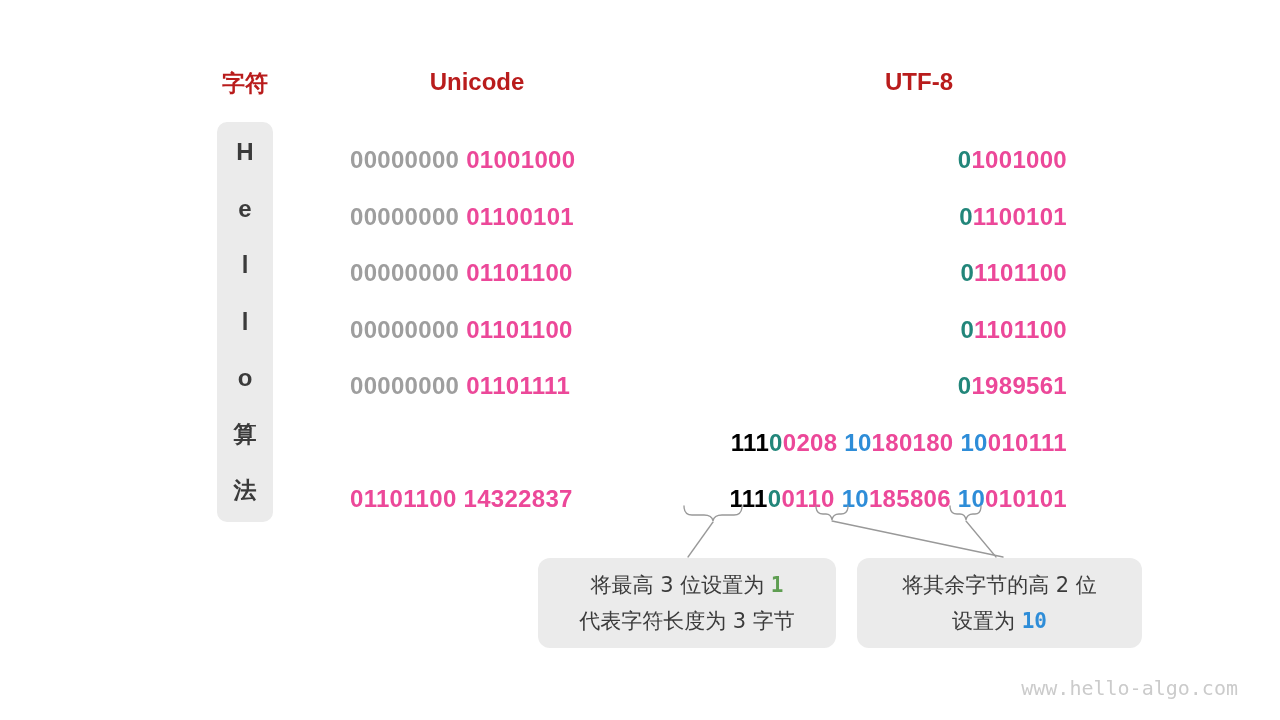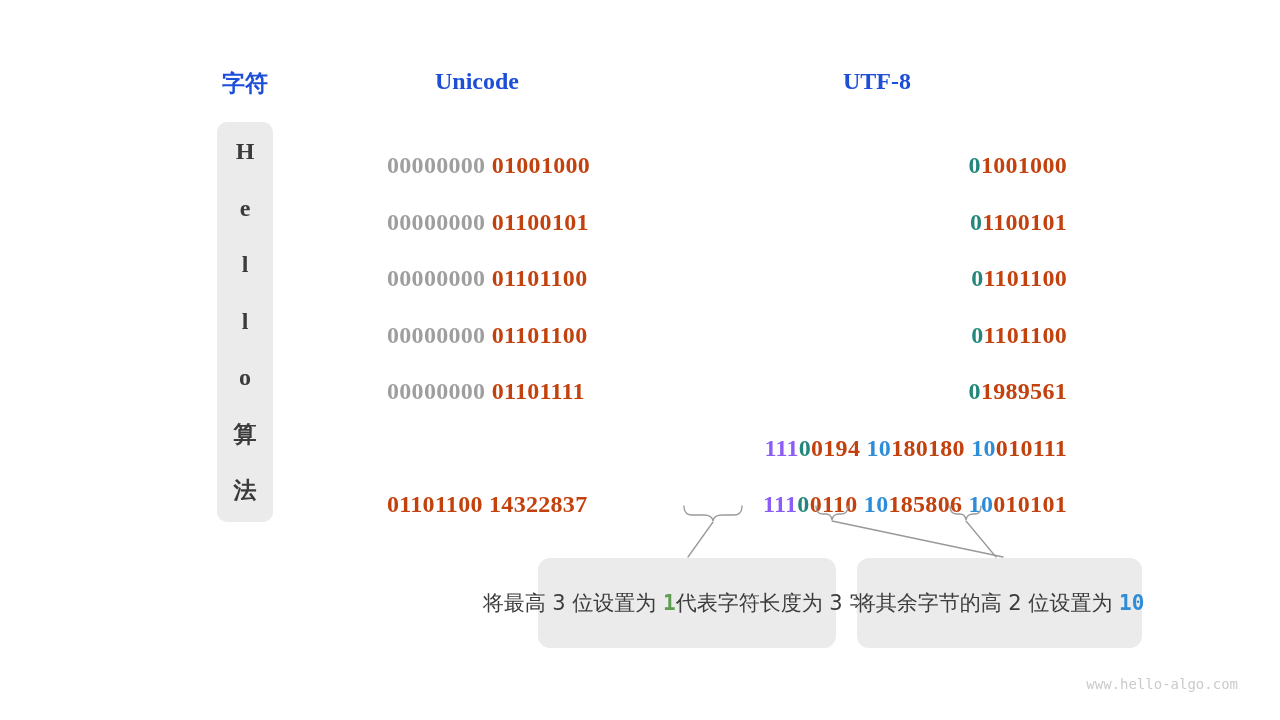--- a/index.html
+++ b/index.html
@@ -1,68 +1,68 @@
 <!DOCTYPE html>
 <html><head>
 <meta charset="utf-8">
 <style>
   html,body{margin:0;padding:0;background:#ffffff;}
   #canvas{
     position:relative;width:1280px;height:720px;overflow:hidden;background:#ffffff;
     font-family:"DejaVu Sans",sans-serif;color:#3b3b3b;
   }
-  .mono{font-family:Liberation Serif, serif;}
+  .mono{font-family:Liberation Sans, sans-serif;}
   
   .col-header{
     position:absolute;top:68px;transform:translateX(-50%);
-    font-weight:bold;font-size:24px;color:#1d4ed8;white-space:pre;
+    font-weight:bold;font-size:24px;color:#b91c1c;white-space:pre;
   }
   #hdr-char{left:245px;font-size:23px;}
   #hdr-unicode{left:477px;}
-  #hdr-utf8{left:877px;text-align:right;}
+  #hdr-utf8{left:919px;text-align:right;}
   
   #char-col-bg{
     position:absolute;left:217px;top:122px;width:56px;height:400px;
     background:#ebebeb;border-radius:10px;
   }
   
   .enc-row{position:absolute;left:0;width:1280px;height:57px;}
   .char-cell{
     position:absolute;left:217px;width:56px;height:57px;
     display:flex;align-items:center;justify-content:center;
     font-weight:bold;font-size:24px;color:#3b3b3b;
   }
   .char-cell.cjk{font-family:"DejaVu Sans",sans-serif;font-size:23px;}
   .bin{
-    position:absolute;top:14px;height:57px;display:flex;align-items:center;
-    font-weight:bold;font-size:24px;letter-spacing:0.3px;white-space:pre;margin-left:37px;
+    position:absolute;top:8px;height:57px;display:flex;align-items:center;
+    font-weight:bold;font-size:24px;letter-spacing:0.3px;white-space:pre;
   }
   .unicode-cell{left:350px;}
   .utf8-cell{right:213px;justify-content:flex-end;}
-  .c-dark{color:#c2410c;}
+  .c-dark{color:#ec4899;}
   .c-gray{color:#9e9e9e;}
-  .c-green{color:#8b5cf6;}
+  .c-green{color:#000000;}
   .c-teal{color:#22867a;}
   .c-blue{color:#2e8dd8;}
   
   #annot-svg{position:absolute;left:0;top:0;width:1280px;height:720px;pointer-events:none;}
   
   .callout{
     position:absolute;top:558px;height:90px;background:#ebebeb;border-radius:12px;
-    display:flex;flex-direction:row;align-items:center;justify-content:center;
+    display:flex;flex-direction:column;align-items:center;justify-content:center;
     font-size:21px;line-height:36px;color:#3b3b3b;white-space:pre;
   }
   #callout-left{left:538px;width:298px;}
   #callout-right{left:857px;width:285px;}
   .hl{font-family:"DejaVu Sans Mono","Liberation Mono",monospace;font-weight:bold;}
   .hl-green{color:#5f9e52;}
   .hl-blue{color:#2e8dd8;}
   
   #watermark{
-    position:absolute;right:42px;top:676px;font-size:14px;color:#cbcbcb;
+    position:absolute;right:42px;top:676px;font-size:20px;color:#cbcbcb;
     font-family:"DejaVu Sans Mono","Liberation Mono",monospace;
   }
 </style>
 </head>
 <body>
 
 <div id="canvas">
 
   <div class="col-header" id="hdr-char">字符</div>
   <div class="col-header mono" id="hdr-unicode">Unicode</div>
@@ -91,21 +91,21 @@
         <div class="bin unicode-cell"><span class="mono c-gray">00000000 </span><span class="mono c-dark">01101100</span></div>
         <div class="bin utf8-cell"><span class="mono c-teal">0</span><span class="mono c-dark">1101100</span></div>
       </div>
       <div class="enc-row" style="top: 349px;">
         <div class="char-cell mono">o</div>
         <div class="bin unicode-cell"><span class="mono c-gray">00000000 </span><span class="mono c-dark">01101111</span></div>
         <div class="bin utf8-cell"><span class="mono c-teal">0</span><span class="mono c-dark">1989561</span></div>
       </div>
       <div class="enc-row" style="top: 406px;">
         <div class="char-cell mono cjk">算</div>
-        <div class="bin utf8-cell"><span class="mono c-green">111</span><span class="mono c-teal">0</span><span class="mono c-dark">0194 </span><span class="mono c-blue">10</span><span class="mono c-dark">180180 </span><span class="mono c-blue">10</span><span class="mono c-dark">010111</span></div>
+        <div class="bin utf8-cell"><span class="mono c-green">111</span><span class="mono c-teal">0</span><span class="mono c-dark">0208 </span><span class="mono c-blue">10</span><span class="mono c-dark">180180 </span><span class="mono c-blue">10</span><span class="mono c-dark">010111</span></div>
       </div>
       <div class="enc-row" style="top: 462px;">
         <div class="char-cell mono cjk">法</div>
         <div class="bin unicode-cell"><span class="mono c-dark">01101100 14322837</span></div>
         <div class="bin utf8-cell"><span class="mono c-green">111</span><span class="mono c-teal">0</span><span class="mono c-dark">0110 </span><span class="mono c-blue">10</span><span class="mono c-dark">185806 </span><span class="mono c-blue">10</span><span class="mono c-dark">010101</span></div>
       </div>
     </div>
 
   <svg id="annot-svg" viewBox="0 0 1280 720" xmlns="http://www.w3.org/2000/svg">
     <g fill="none" stroke="#999999" stroke-width="1.3" stroke-linecap="round">

